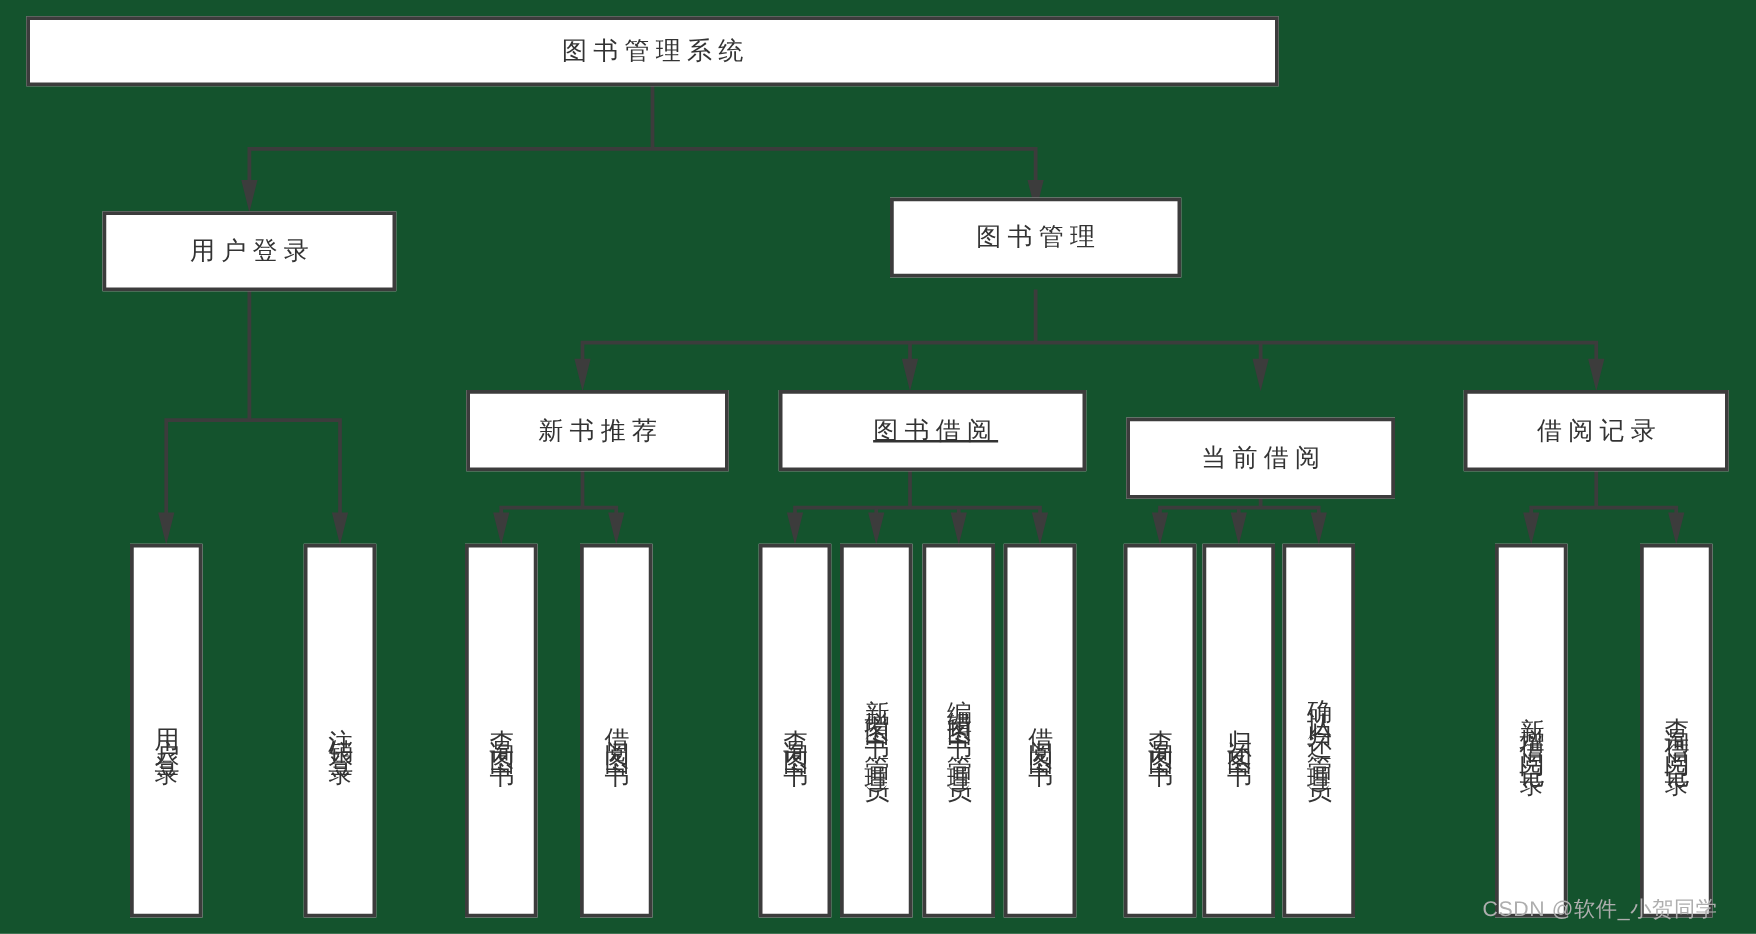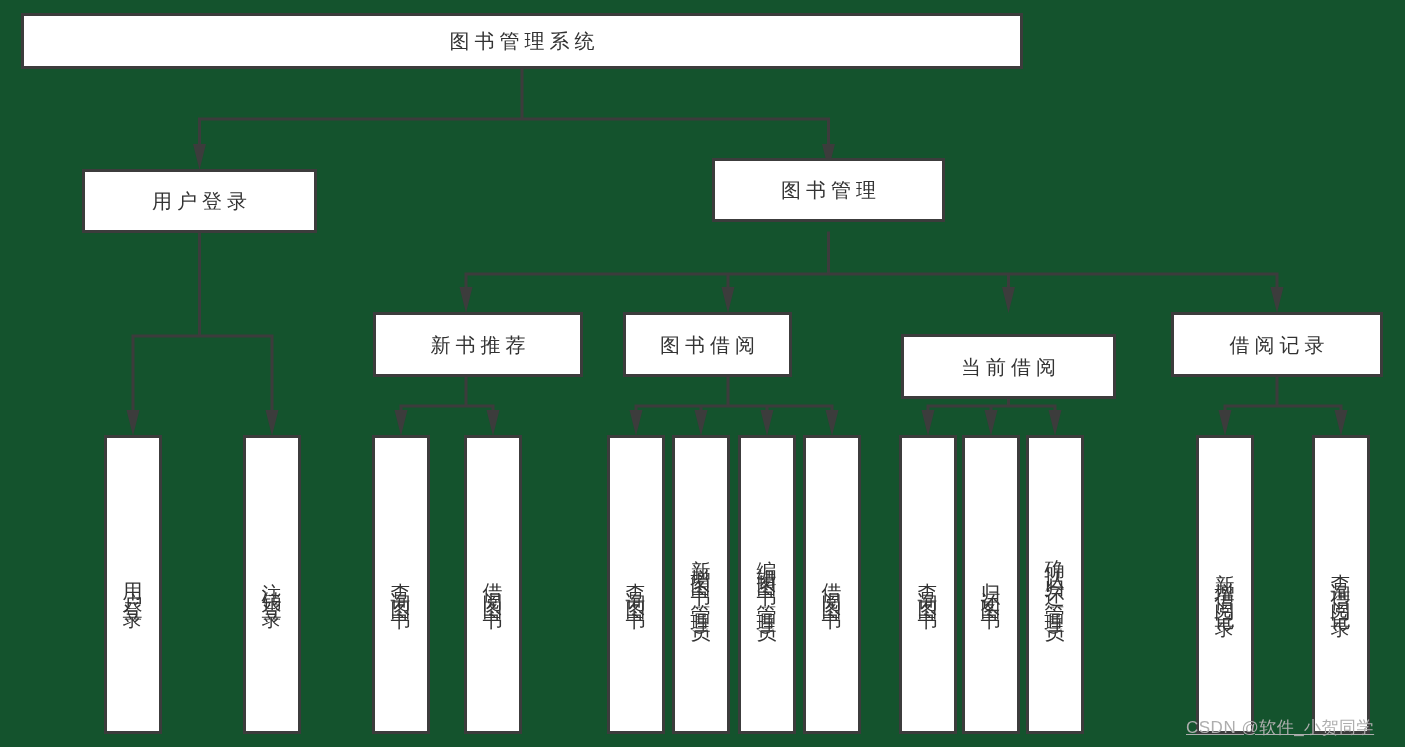--- a/index.html
+++ b/index.html
@@ -47,21 +47,20 @@
   }
   .watermark {
     position: absolute;
     left: 1186px;
     top: 716px;
     font-size: 17px;
     letter-spacing: 0.5px;
     color: #aeaeae;
     z-index: 5;
     white-space: nowrap;
-    text-decoration: underline;
   }
 </style>
 </head>
 <body>
 
 <div id="stage">
 
   <svg id="connectors" viewBox="0 0 1405 747" xmlns="http://www.w3.org/2000/svg">
       <g fill="none" stroke="#3c3c3c" stroke-width="3" stroke-linecap="square">
         <path d="M 522 69 V 119 M 199.5 119 H 828.5 M 199.5 119 V 147 M 828.5 119 V 147 M 828.5 233 V 274 M 466 274 H 1277 M 466 274 V 290 M 728 274 V 290 M 1008.5 274 V 290 M 1277 274 V 290 M 199.5 233 V 336 M 133 336 H 272 M 133 336 V 413 M 272 336 V 413 M 466 377 V 406 M 401 406 H 493 M 401 406 V 413 M 493 406 V 413 M 728 377 V 406 M 636 406 H 832 M 636 406 V 413 M 701 406 V 413 M 767 406 V 413 M 832 406 V 413 M 1008.5 377 V 406 M 928 406 H 1055 M 928 406 V 413 M 991 406 V 413 M 1055 406 V 413 M 1277 377 V 406 M 1225 406 H 1341 M 1225 406 V 413 M 1341 406 V 413 "></path>
@@ -88,21 +87,21 @@
         <polygon points="1334.5,410 1347.5,410 1341,436"></polygon>
       </g>
     </svg>
 
   <div class="node hbox" style="left:21px; top:13px; width:1002px; height:56px;">图书管理系统</div>
 
   <div class="node hbox" style="left:82px; top:169px; width:235px; height:64px;">用户登录</div>
   <div class="node hbox" style="left:712px; top:158px; width:233px; height:64px;">图书管理</div>
 
   <div class="node hbox" style="left:361px; top:312px; width:210px; height:65px;margin-left:12px;">新书推荐</div>
-  <div class="node hbox" style="left:623px; top:312px; width:169px; height:65px;">图书借阅</div>
+  <div class="node hbox" style="left:623px; top:312px; width:246px; height:65px;text-decoration:underline;">图书借阅</div>
   <div class="node hbox" style="left:901px; top:312px; width:215px; height:65px;margin-top:22px;">当前借阅</div>
   <div class="node hbox" style="left:1171px; top:312px; width:212px; height:65px;text-align:center;">借阅记录</div>
 
   <div class="node vbox" style="left:104px; top:435px; width:58px; height:299px;">
     <span class="vtext">用户登录</span>
   </div>
   <div class="node vbox" style="left:243px; top:435px; width:58px; height:299px;">
     <span class="vtext">注销登录</span>
   </div>
 

